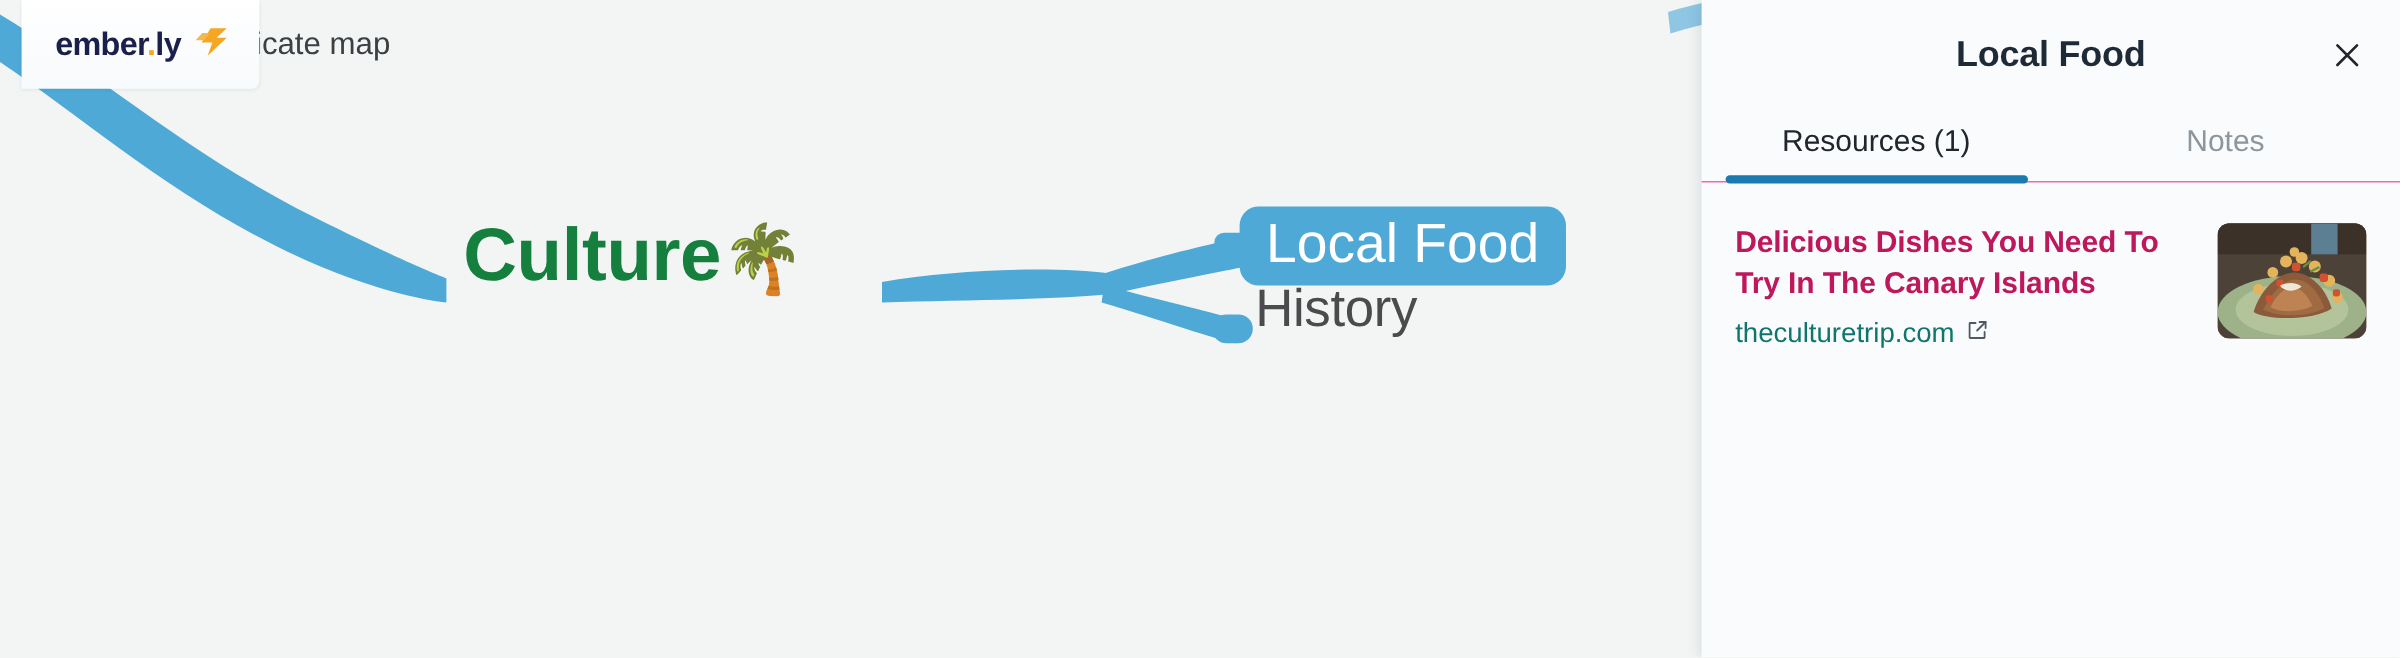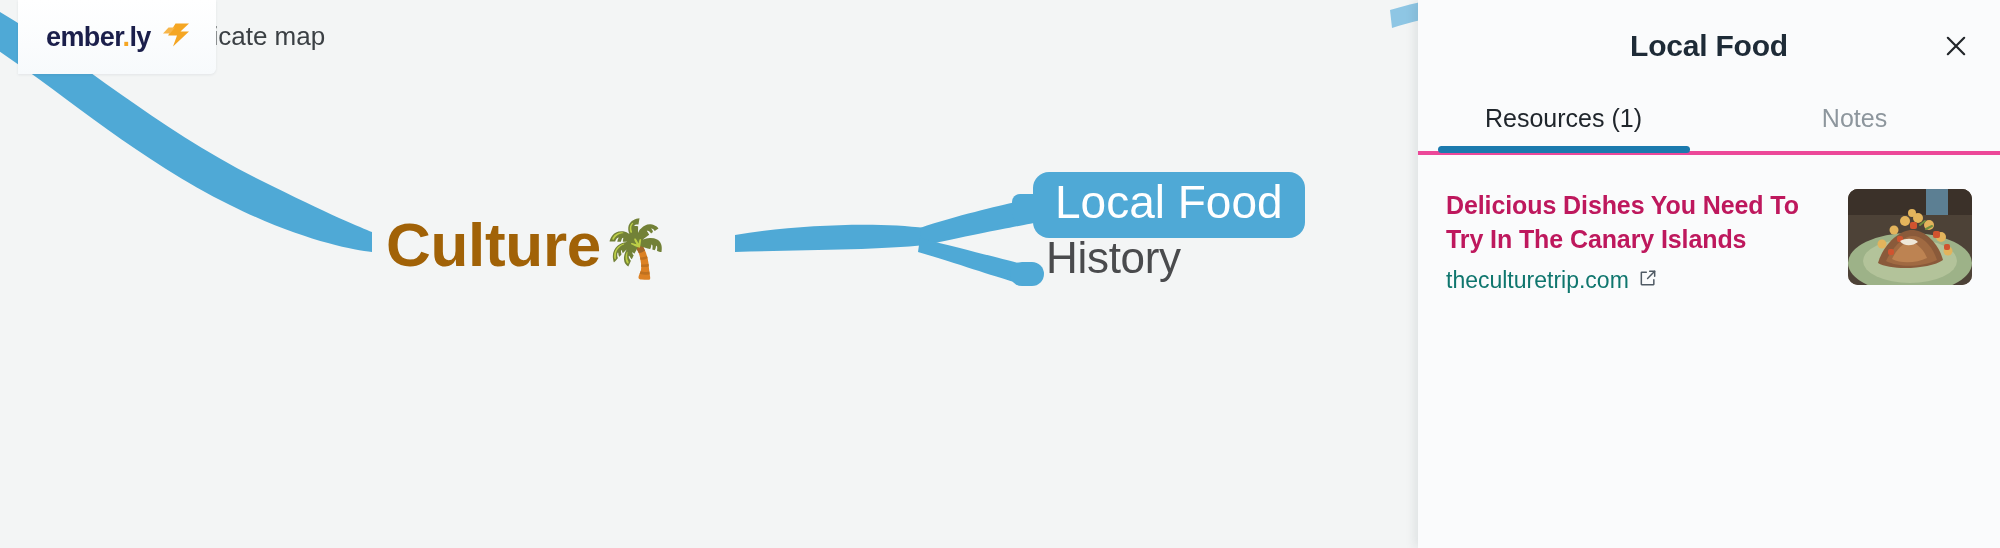--- a/index.html
+++ b/index.html
@@ -40,22 +40,21 @@
     white-space: nowrap;
     color: #555759;
     font-weight: 700;
     letter-spacing: -0.3px;
   }
   .node-root {
     left: 386px;
     top: 182px;
     font-size: 62px;
     line-height: 62px;
-    color: #a16207;
-    margin-top: 32px;
+    color: #15803d;
   }
   .node-root .emoji {
     font-size: 56px;
     vertical-align: -2px;
   }
   .node-history {
     left: 1046px;
     top: 235px;
     font-size: 44px;
     line-height: 46px;
@@ -209,21 +208,21 @@
     display: flex;
     align-items: center;
     justify-content: center;
     cursor: pointer;
   }
 
   .panel-tabs {
     position: relative;
     display: flex;
     flex: 0 0 auto;
-    border-bottom: 4px solid #ec4899;
+    border-bottom: 1px solid #ec4899;
   }
   .tab {
     flex: 1;
     text-align: center;
     padding: 12px 0 18px 0;
     font-size: 25px;
     color: #8d969d;
     position: relative;
     cursor: pointer;
   }

